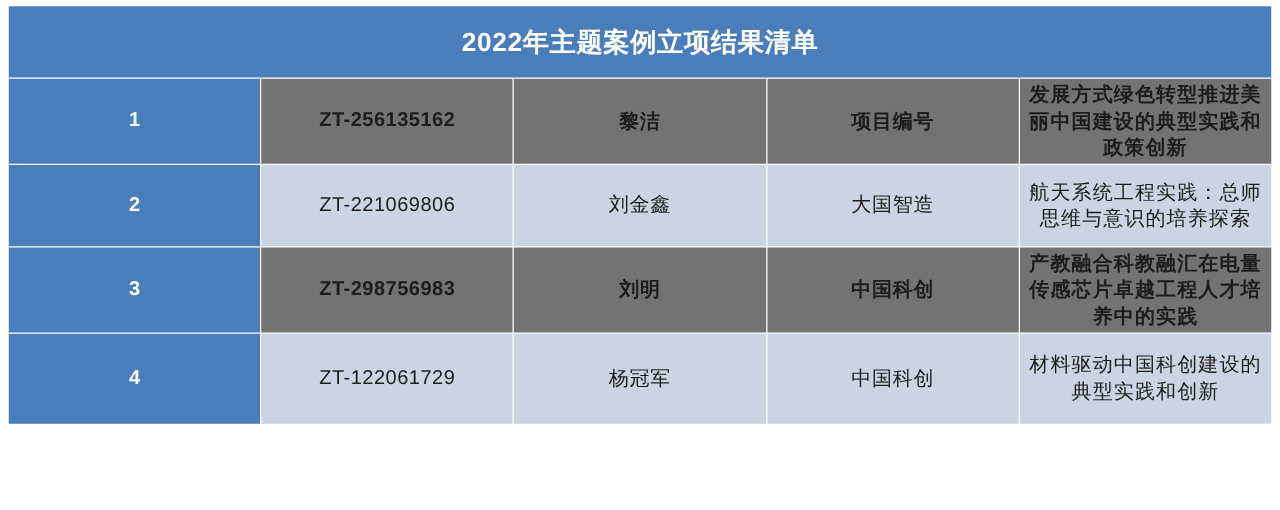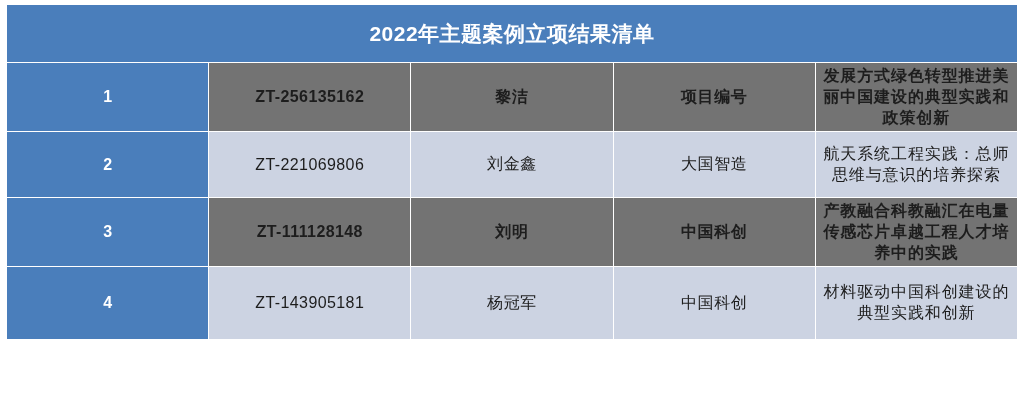--- a/index.html
+++ b/index.html
@@ -113,28 +113,28 @@
       <tr class="data-row r2 row-even">
         <td class="idx-cell">2</td>
         <td class="body-cell num-cell">ZT-221069806</td>
         <td class="body-cell">刘金鑫</td>
         <td class="body-cell">大国智造</td>
         <td class="body-cell topic-cell">航天系统工程实践：总师思维与意识的培养探索</td>
       </tr>
 
       <tr class="data-row r3 row-odd">
         <td class="idx-cell">3</td>
-        <td class="body-cell num-cell">ZT-111128148</td>
+        <td class="body-cell num-cell">ZT-298756983</td>
         <td class="body-cell">刘明</td>
         <td class="body-cell">中国科创</td>
         <td class="body-cell topic-cell">产教融合科教融汇在电量传感芯片卓越工程人才培养中的实践</td>
       </tr>
 
       <tr class="data-row r4 row-even">
         <td class="idx-cell">4</td>
-        <td class="body-cell num-cell">ZT-143905181</td>
+        <td class="body-cell num-cell">ZT-122061729</td>
         <td class="body-cell">杨冠军</td>
         <td class="body-cell">中国科创</td>
         <td class="body-cell topic-cell">材料驱动中国科创建设的典型实践和创新</td>
       </tr>
     </tbody>
   </table>
 </div>
 
 </body></html>

